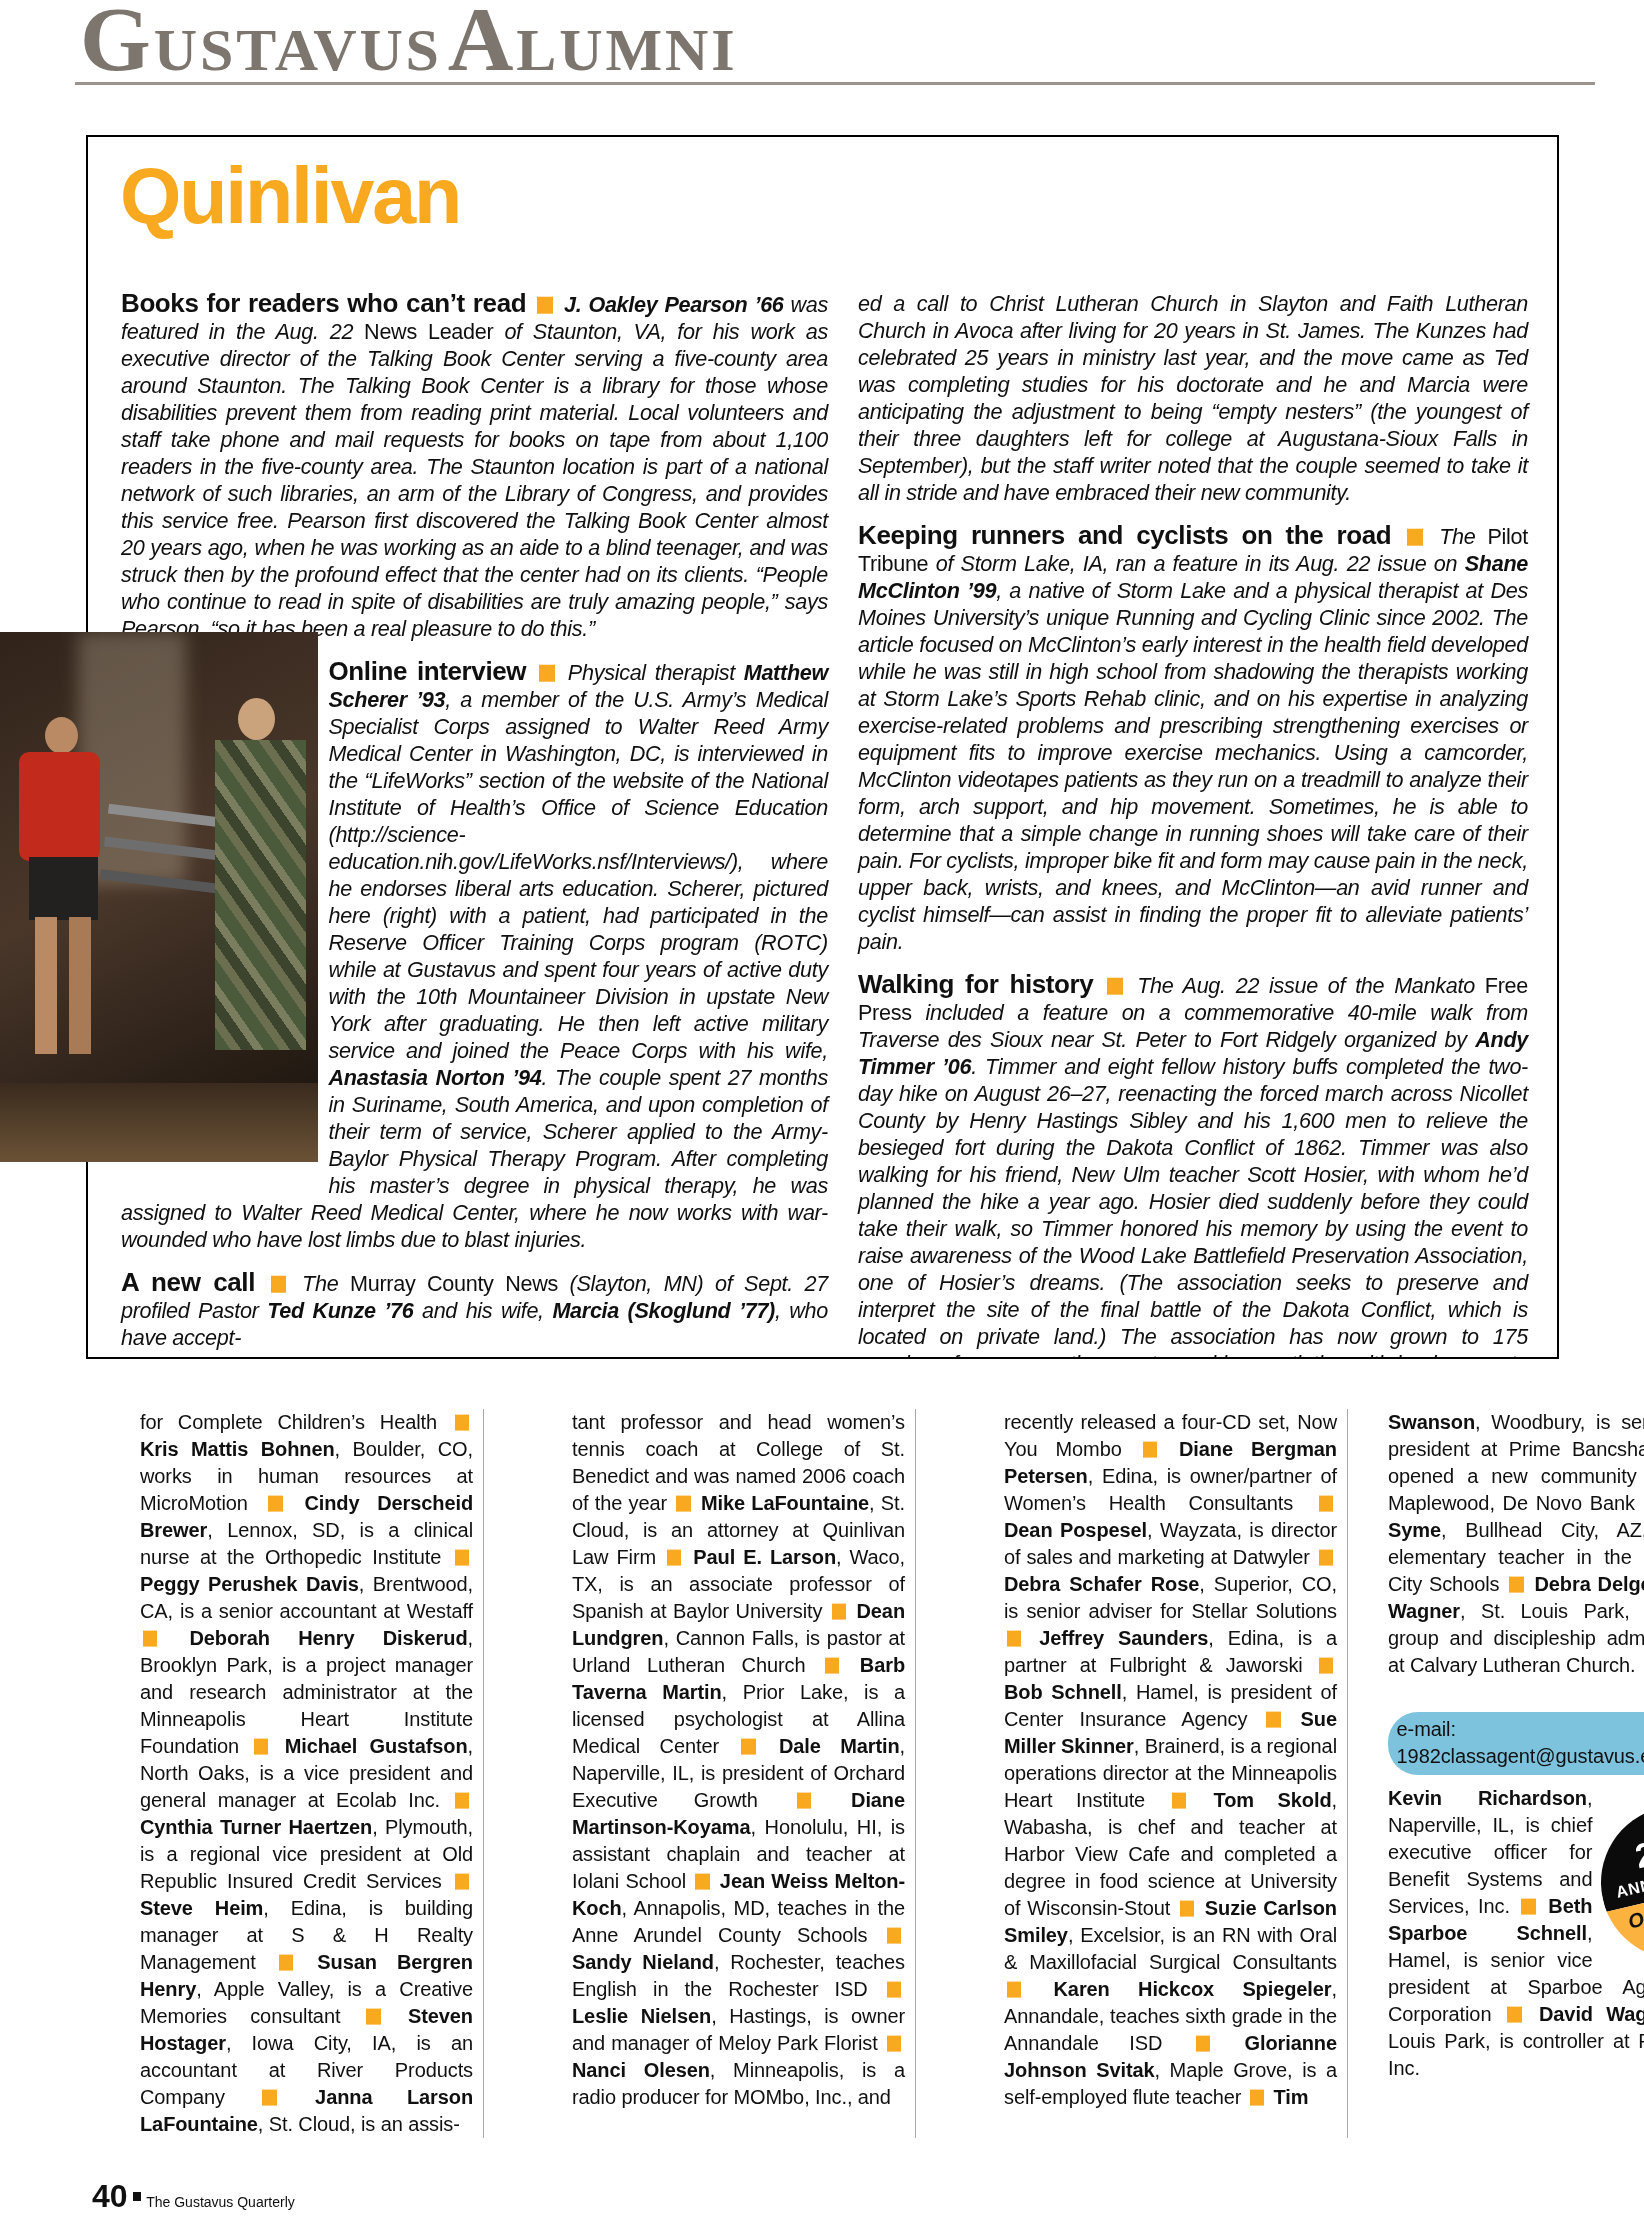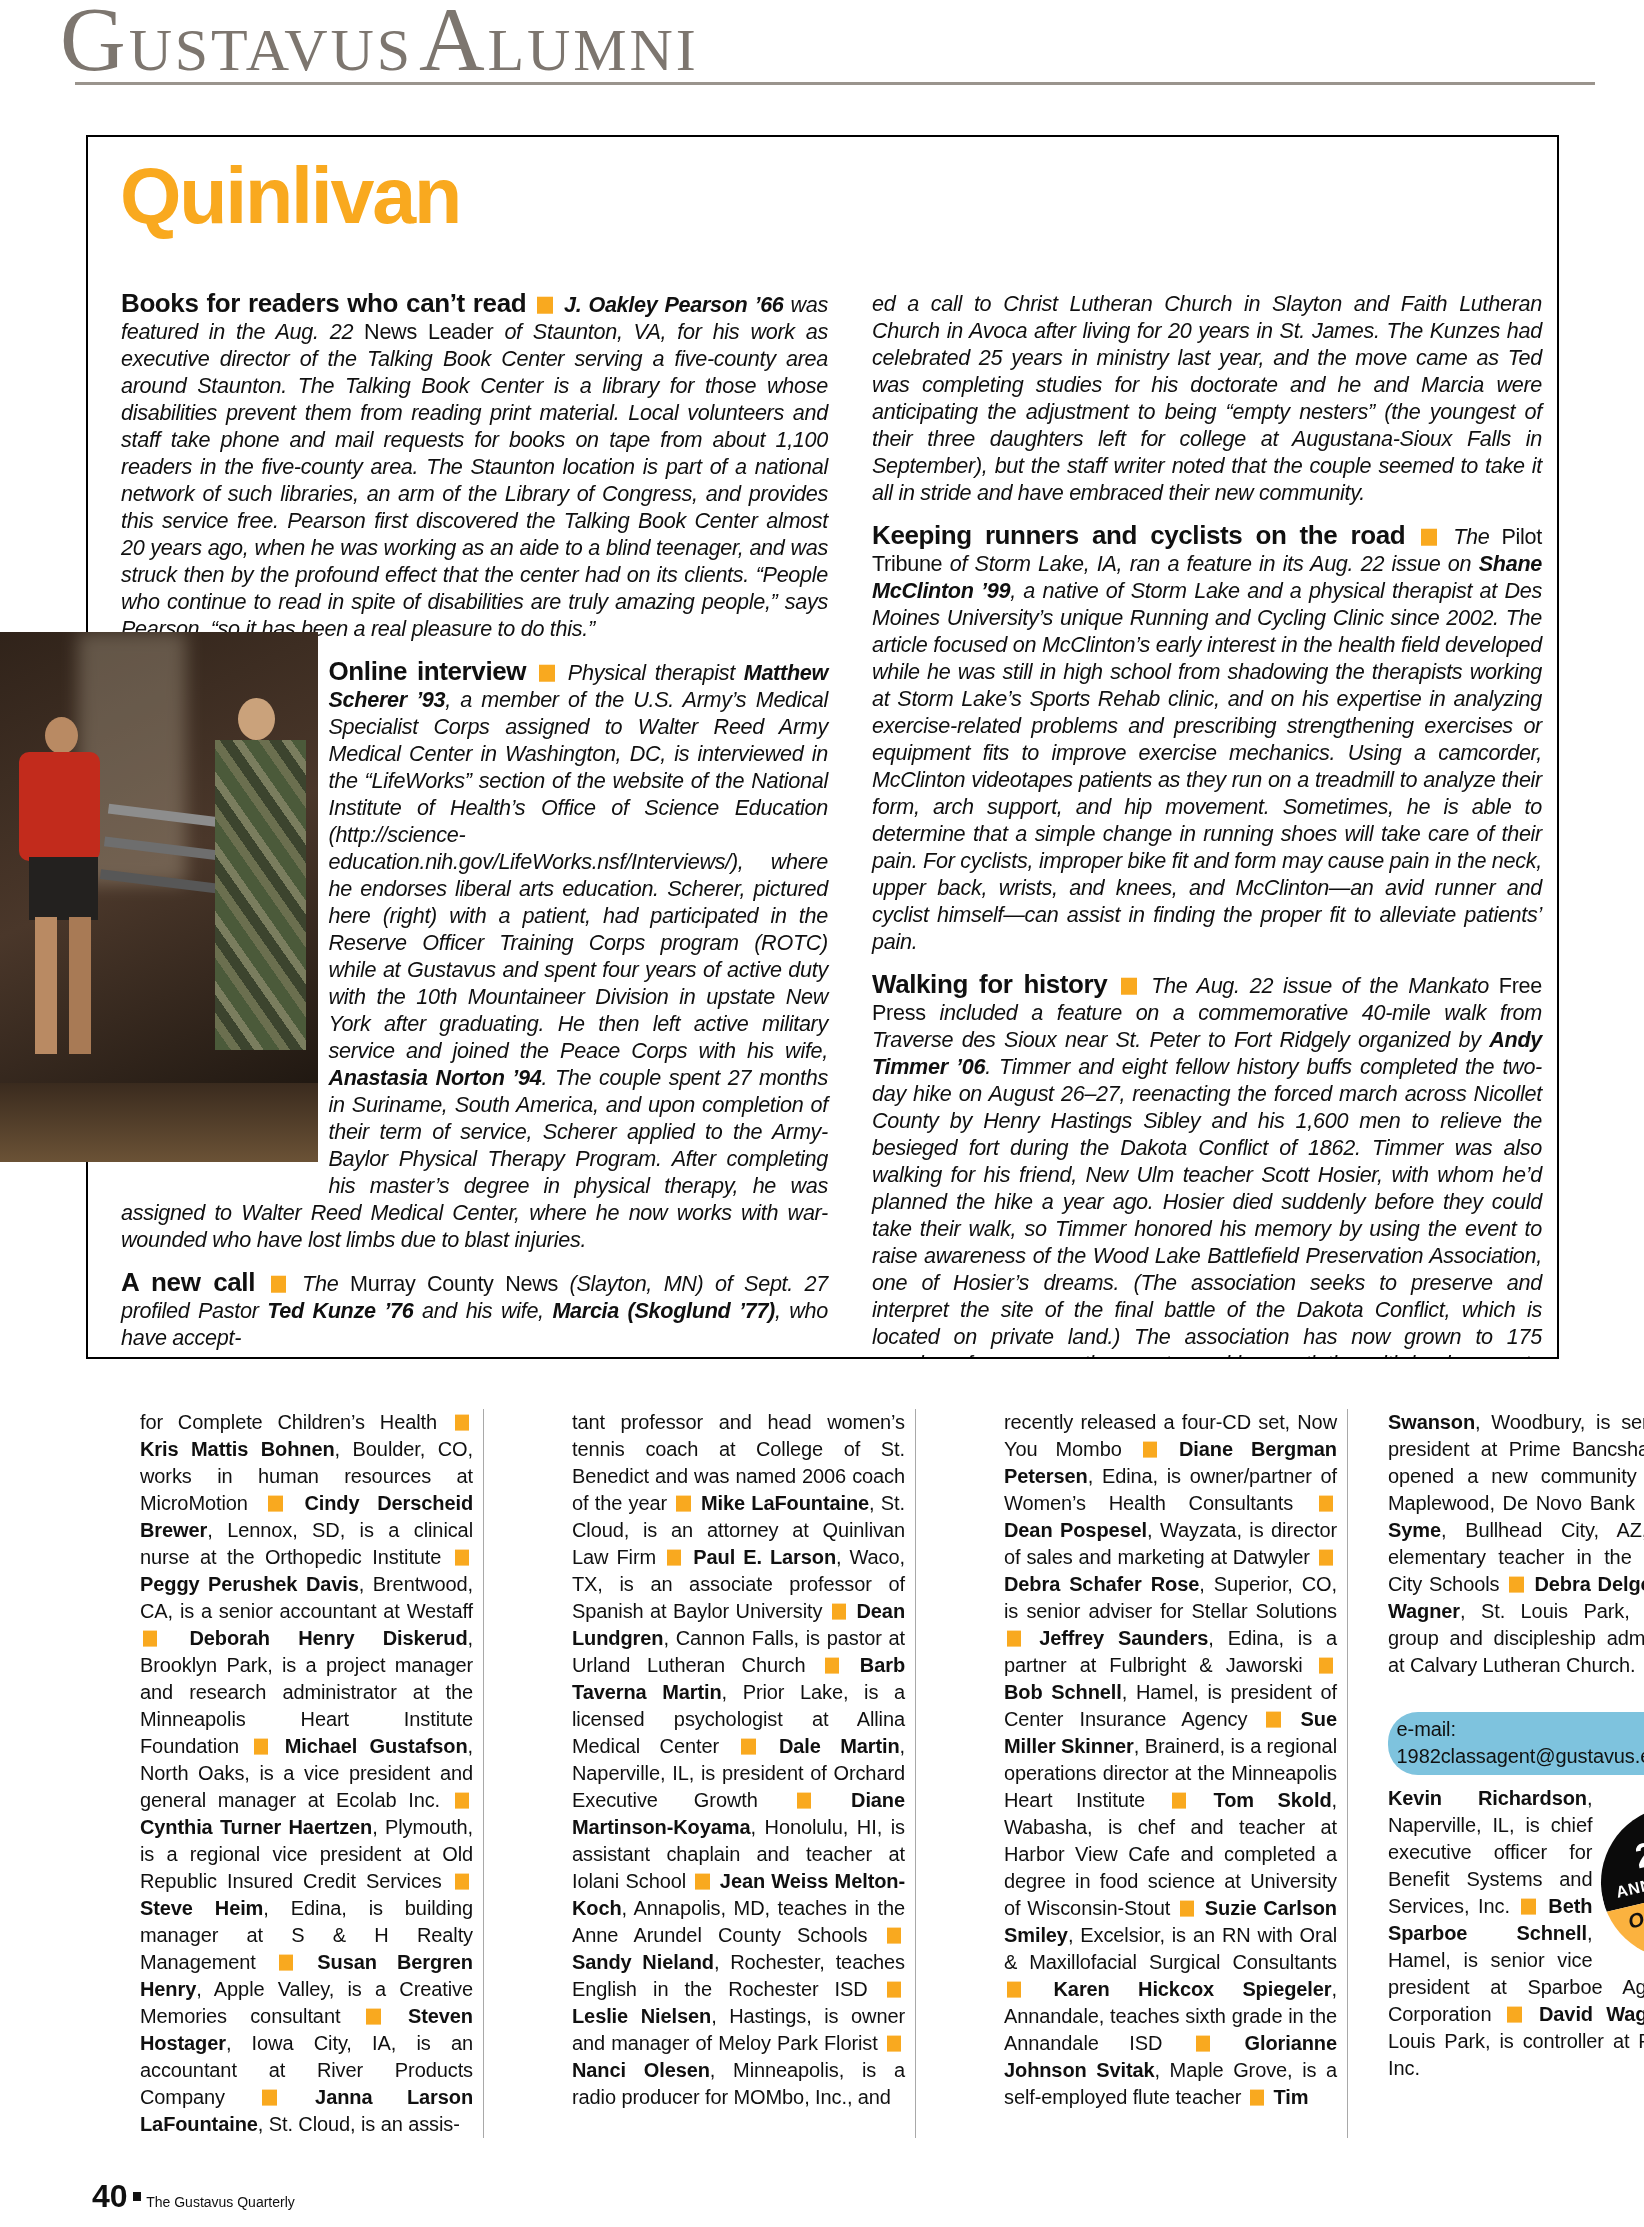--- a/index.html
+++ b/index.html
@@ -4,32 +4,32 @@
 <style>
   :root{
     --gold:#F9A91F; --blue:#1E7DAF; --emailbg:#7EC3DE; --badgegold:#FBB23F;
     --mast:#7D766F; --rule:#9A948D;
   }
   html,body{margin:0;padding:0;}
   body{width:1645px;height:2227px;position:relative;background:#fff;overflow:hidden;
        font-family:"Liberation Sans",sans-serif;color:#101010;}
 
   
-  .masthead{position:absolute;left:60px;top:0;color:var(--mast);
-            font-family:"Liberation Serif",serif;letter-spacing:2.9px;white-space:nowrap;}
+  .masthead{position:absolute;left:80px;top:0;color:var(--mast);
+            font-family:"Liberation Serif",serif;letter-spacing:2.9px;white-space:nowrap;font-weight:bold;}
   .masthead .big{font-size:91px;line-height:79px;}
   .masthead .small{font-size:60px;}
   .mast-rule{position:absolute;left:75px;right:50px;top:82px;height:2.9px;background:var(--rule);}
 
   
   .panel{position:absolute;left:86px;top:135px;width:1469px;height:1220px;
          border:2.2px solid #000;background:#fff;overflow:hidden;}
   .panel-title{position:absolute;left:32px;top:19px;font-size:79px;font-weight:bold;
                color:var(--gold);letter-spacing:-2.2px;line-height:1;}
-  .cols{position:absolute;left:33px;top:153px;display:flex;gap:44px;}
+  .cols{position:absolute;left:33px;top:153px;display:flex;gap:30px;}
   .col1{width:707px;}
   .col2{width:670px;}
   .story{font-size:21.6px;line-height:27px;letter-spacing:-0.3px;text-align:justify;
          font-style:italic;margin:0 0 16px 0;}
   .run-h{font-style:normal;font-weight:bold;font-size:26px;letter-spacing:-0.4px;}
   .run-r{font-style:normal;}
   .run-b{font-style:normal;font-weight:bold;}
   .run-bi{font-weight:bold;}
   .sq{display:inline-block;width:.72em;height:.78em;background:var(--gold);
       margin:0 .2em 0 .14em;transform:translateY(.08em);}

